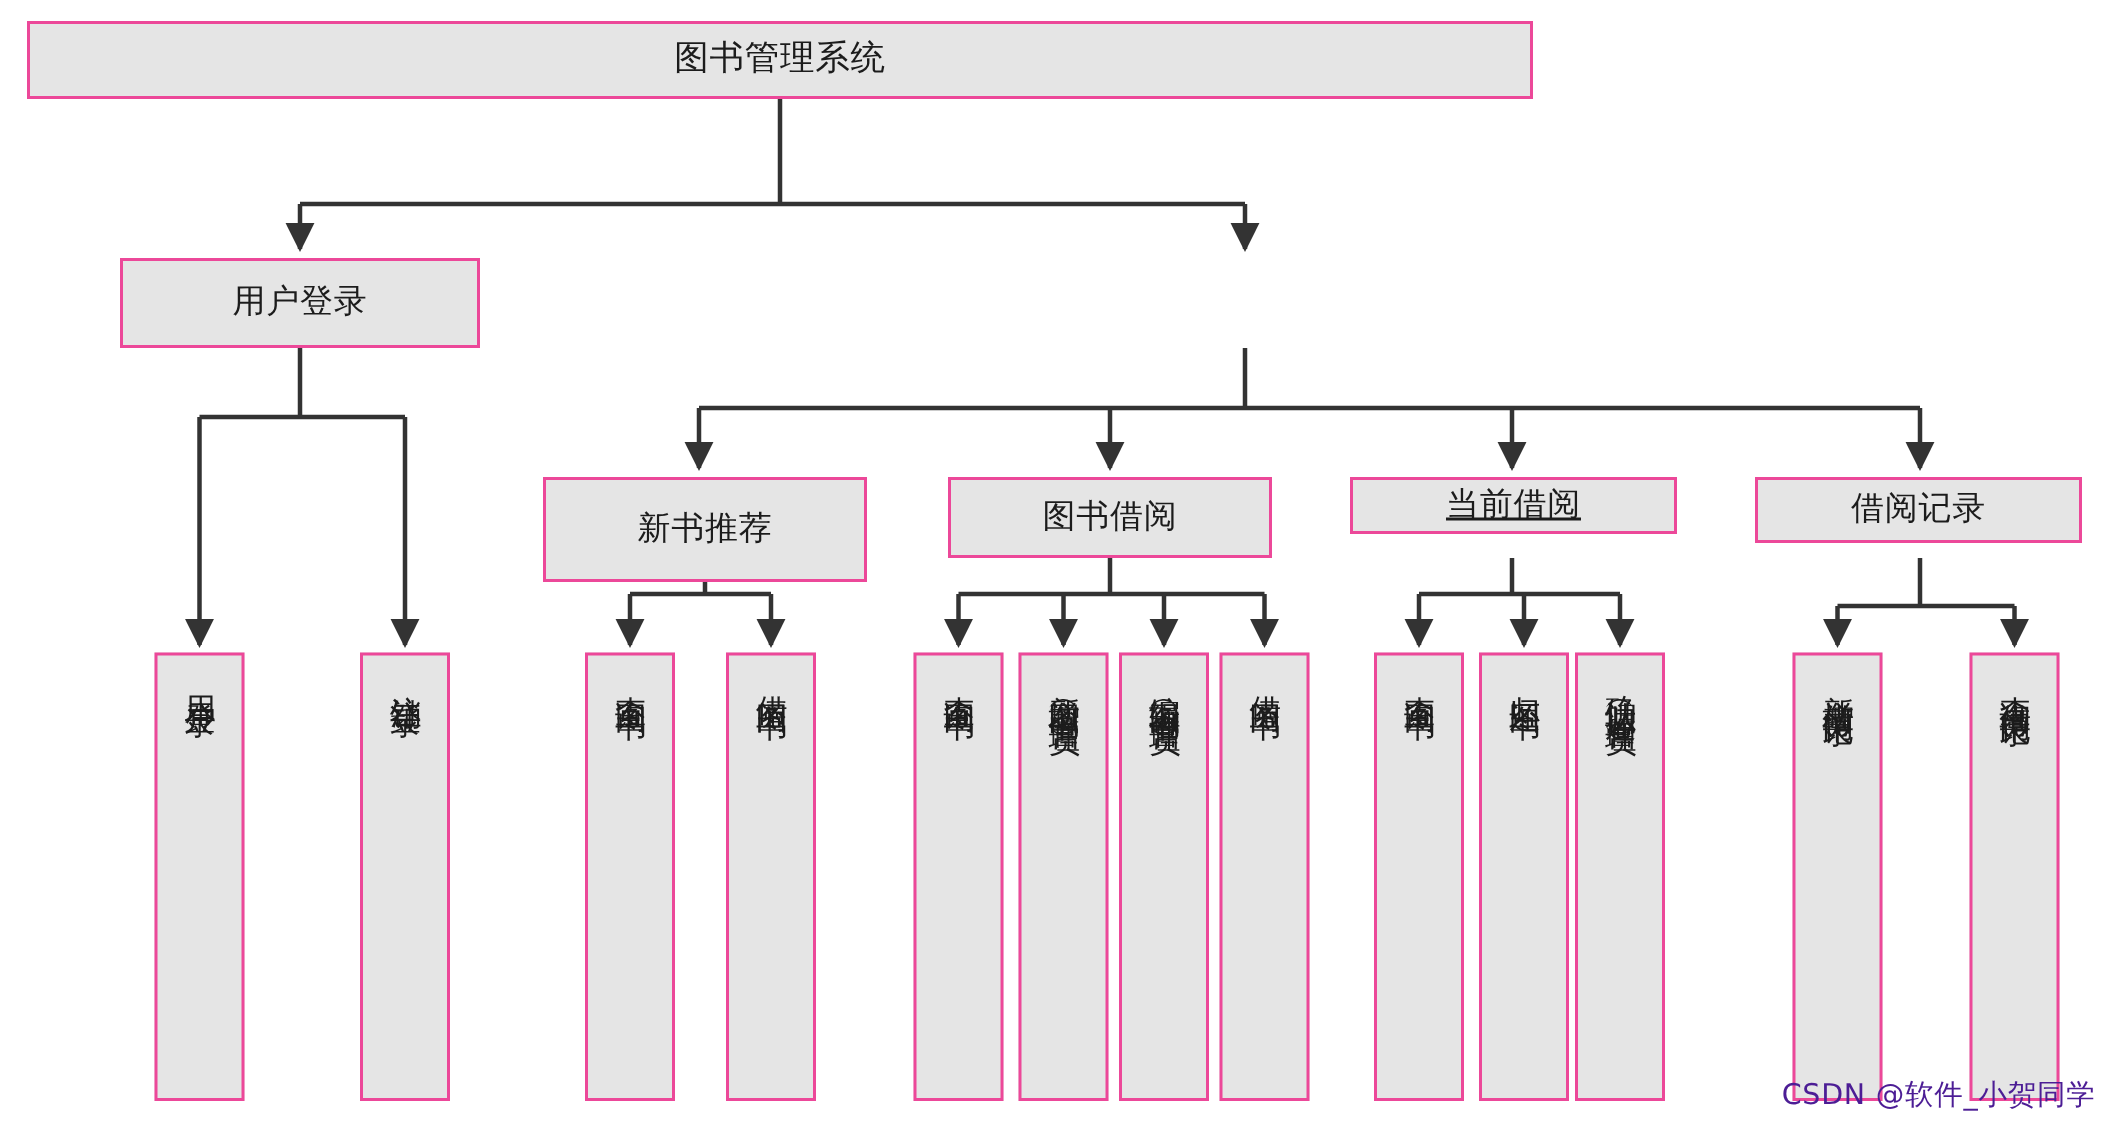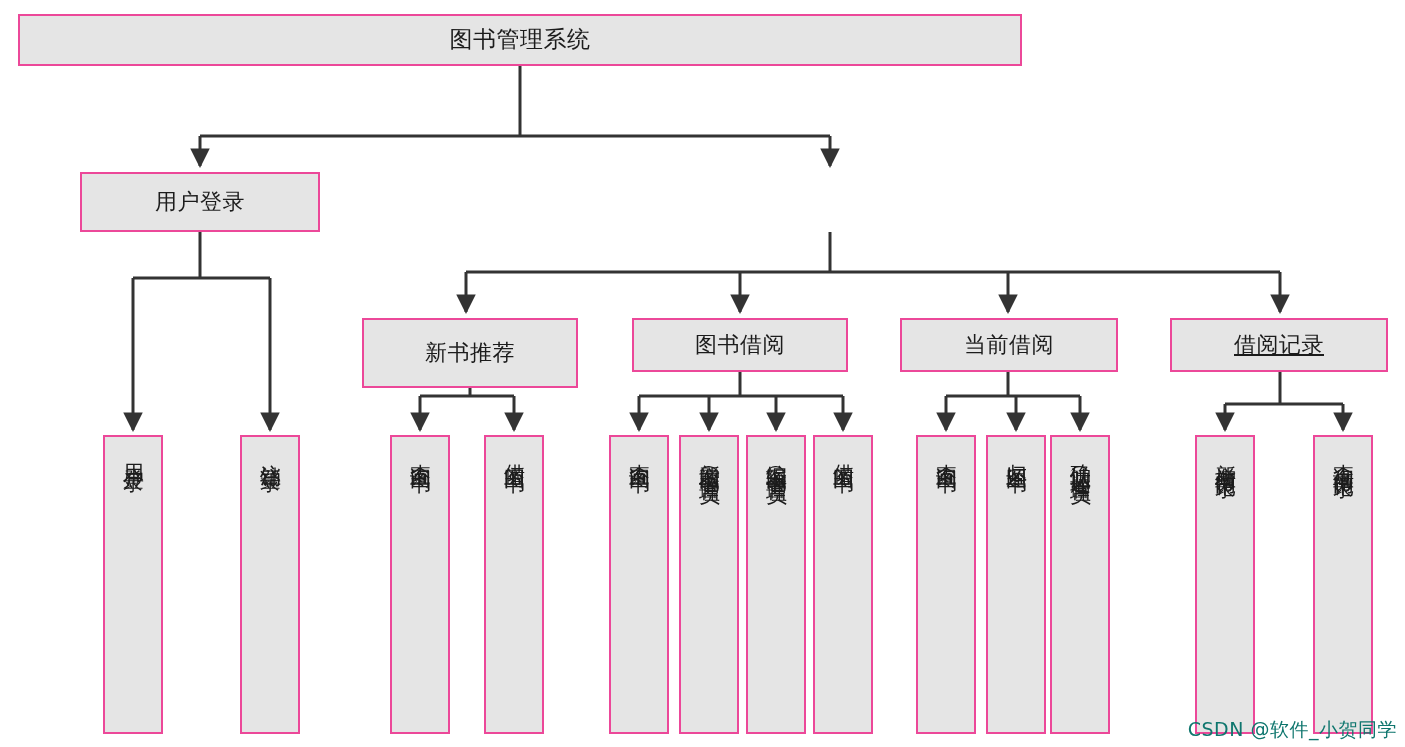--- a/index.html
+++ b/index.html
@@ -62,21 +62,21 @@
     font-size: 21px;
     letter-spacing: 3px;
     line-height: 1;
     white-space: nowrap;
   }
   #watermark {
     position: absolute;
     right: 8px;
     bottom: 4px;
     font-size: 19px;
-    color: #0f766e;
+    color: #4c1d95;
     white-space: nowrap;
     letter-spacing: 0.5px;
   }
 </style>
 </head>
 <body>
 
 <div id="diagram-root">
 
   <svg id="edges-layer" viewBox="0 0 1405 747" width="1405" height="747" xmlns="http://www.w3.org/2000/svg">
@@ -140,25 +140,25 @@
 
 
   <div class="node level3" style="left:362px; top:318px; width:216px; height:70px;">
     <span class="node-label">新书推荐</span>
   </div>
 
   <div class="node level3" style="left:632px; top:318px; width:216px; height:54px;">
     <span class="node-label">图书借阅</span>
   </div>
 
-  <div class="node level3" style="left:900px; top:318px; width:218px; height:54px;">
+  <div class="node level3" style="left:900px; top:318px; width:218px; height:38px;text-decoration:underline;">
     <span class="node-label">当前借阅</span>
   </div>
 
-  <div class="node level3" style="left:1170px; top:318px; width:218px; height:54px;text-decoration:underline;">
+  <div class="node level3" style="left:1170px; top:318px; width:218px; height:44px;">
     <span class="node-label">借阅记录</span>
   </div>
 
   <div class="node leaf" style="left:103px; top:435px; width:60px; height:299px;">
     <span class="node-label">用户登录</span>
   </div>
 
   <div class="node leaf" style="left:240px; top:435px; width:60px; height:299px;">
     <span class="node-label">注销登录</span>
   </div>

